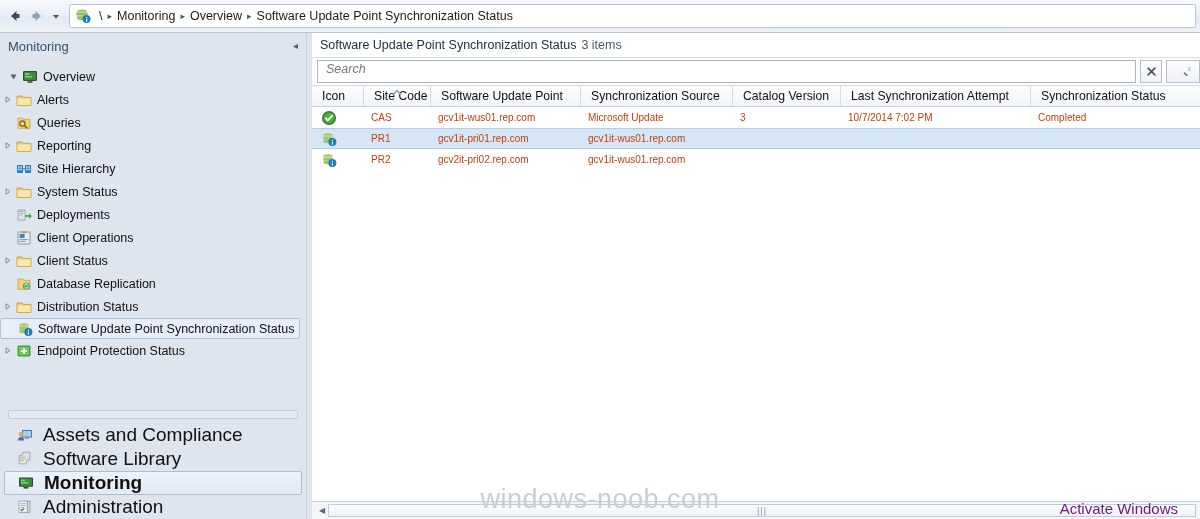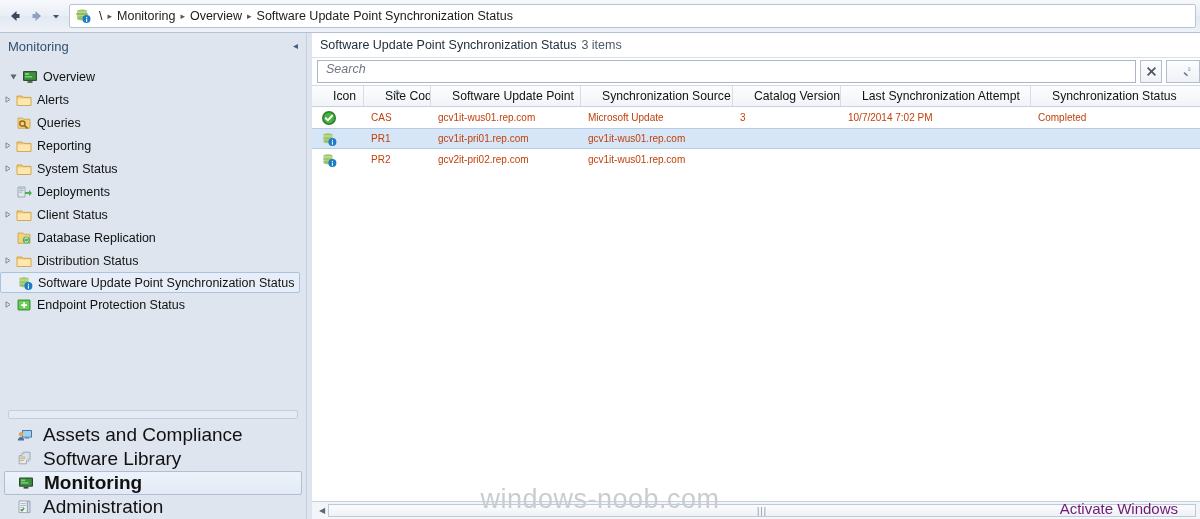--- a/index.html
+++ b/index.html
@@ -196,21 +196,21 @@
   .grid-head {
     display: flex;
     height: 22px; min-height: 22px;
     background: linear-gradient(to bottom,#fcfdfe,#f1f4f8);
     border-top: 1px solid #d4dae3;
     border-bottom: 1px solid #c9d0da;
     position: relative;
   }
   .gh {
     display: flex; align-items: center;
-    padding: 0 21px;
+    padding: 0 10px;
     font-size: 12.2px;
     color: #111;
     border-right: 1px solid #d7dde5;
     white-space: nowrap;
     overflow: hidden;
     position: relative;
   }
   .gh .sortmark {
     position: absolute;
     top: -1px; left: 50%;
@@ -393,20 +393,39 @@
             </span>
             <span class="tico">
               <svg width="16" height="16" viewBox="0 0 16 16">
                 <path d="M1 4 h5 l1.3 1.4 H15 v8 H1 Z" fill="#f3c96b" stroke="#c79a36" stroke-width=".8"></path>
                 <path d="M1.6 6.4 H14.4 v6.6 H1.6 Z" fill="#fde7ae"></path>
               </svg>
             </span>
             <span class="tlabel">Reporting</span>
           </div>
           <div class="tnode depth1">
+            <span class="expander"></span>
+            <span class="tico">
+              <svg width="16" height="16" viewBox="0 0 16 16">
+                <rect x="1" y="4" width="6" height="8" fill="#2f7fc1"></rect>
+                <rect x="9" y="4" width="6" height="8" fill="#2f7fc1"></rect>
+                <rect x="2" y="5.2" width="1.6" height="1.6" fill="#cfe6f7"></rect>
+                <rect x="4.4" y="5.2" width="1.6" height="1.6" fill="#cfe6f7"></rect>
+                <rect x="2" y="7.6" width="1.6" height="1.6" fill="#cfe6f7"></rect>
+                <rect x="4.4" y="7.6" width="1.6" height="1.6" fill="#cfe6f7"></rect>
+                <rect x="10" y="5.2" width="1.6" height="1.6" fill="#cfe6f7"></rect>
+                <rect x="12.4" y="5.2" width="1.6" height="1.6" fill="#cfe6f7"></rect>
+                <rect x="10" y="7.6" width="1.6" height="1.6" fill="#cfe6f7"></rect>
+                <rect x="12.4" y="7.6" width="1.6" height="1.6" fill="#cfe6f7"></rect>
+                <rect x="6.6" y="7.4" width="2.8" height="1" fill="#1d5d92"></rect>
+              </svg>
+            </span>
+            <span class="tlabel">Site Hierarchy</span>
+          </div>
+          <div class="tnode depth1">
             <span class="expander">
               <svg width="9" height="9" viewBox="0 0 9 9">
                 <path d="M3 1.8 L7 4.5 L3 7.2 Z" fill="none" stroke="#7f8b98" stroke-width="1"></path>
               </svg>
             </span>
             <span class="tico">
               <svg width="16" height="16" viewBox="0 0 16 16">
                 <path d="M1 4 h5 l1.3 1.4 H15 v8 H1 Z" fill="#f3c96b" stroke="#c79a36" stroke-width=".8"></path>
                 <path d="M1.6 6.4 H14.4 v6.6 H1.6 Z" fill="#fde7ae"></path>
               </svg>
@@ -416,20 +435,32 @@
           <div class="tnode depth1">
             <span class="expander"></span>
             <span class="tico">
               <svg width="16" height="16" viewBox="0 0 16 16">
                 <path d="M2 3 h7 v10 H2 Z" fill="#dfe6ee" stroke="#8f9aa8" stroke-width=".8"></path>
                 <path d="M3.2 4.6 h4.4 M3.2 6.4 h4.4 M3.2 8.2 h3" stroke="#98a3b1" stroke-width=".8"></path>
                 <path d="M9 8 h4 v-2 l3 3 -3 3 v-2 H9 Z" fill="#4caf50"></path>
               </svg>
             </span>
             <span class="tlabel">Deployments</span>
+          </div>
+          <div class="tnode depth1">
+            <span class="expander"></span>
+            <span class="tico">
+              <svg width="16" height="16" viewBox="0 0 16 16">
+                <rect x="2" y="2" width="12" height="12" rx="1" fill="#e9eef4" stroke="#7d8896" stroke-width=".9"></rect>
+                <rect x="3.6" y="4" width="5" height="4" fill="#3d82c4"></rect>
+                <path d="M3.6 9.6 h8.8 M3.6 11.4 h6" stroke="#7f8b99" stroke-width=".9"></path>
+                <path d="M5.6 1.4 h4.8 v2 H5.6 Z" fill="#c9a24a"></path>
+              </svg>
+            </span>
+            <span class="tlabel">Client Operations</span>
           </div>
           <div class="tnode depth1">
             <span class="expander">
               <svg width="9" height="9" viewBox="0 0 9 9">
                 <path d="M3 1.8 L7 4.5 L3 7.2 Z" fill="none" stroke="#7f8b98" stroke-width="1"></path>
               </svg>
             </span>
             <span class="tico">
               <svg width="16" height="16" viewBox="0 0 16 16">
                 <path d="M1 4 h5 l1.3 1.4 H15 v8 H1 Z" fill="#f3c96b" stroke="#c79a36" stroke-width=".8"></path>

